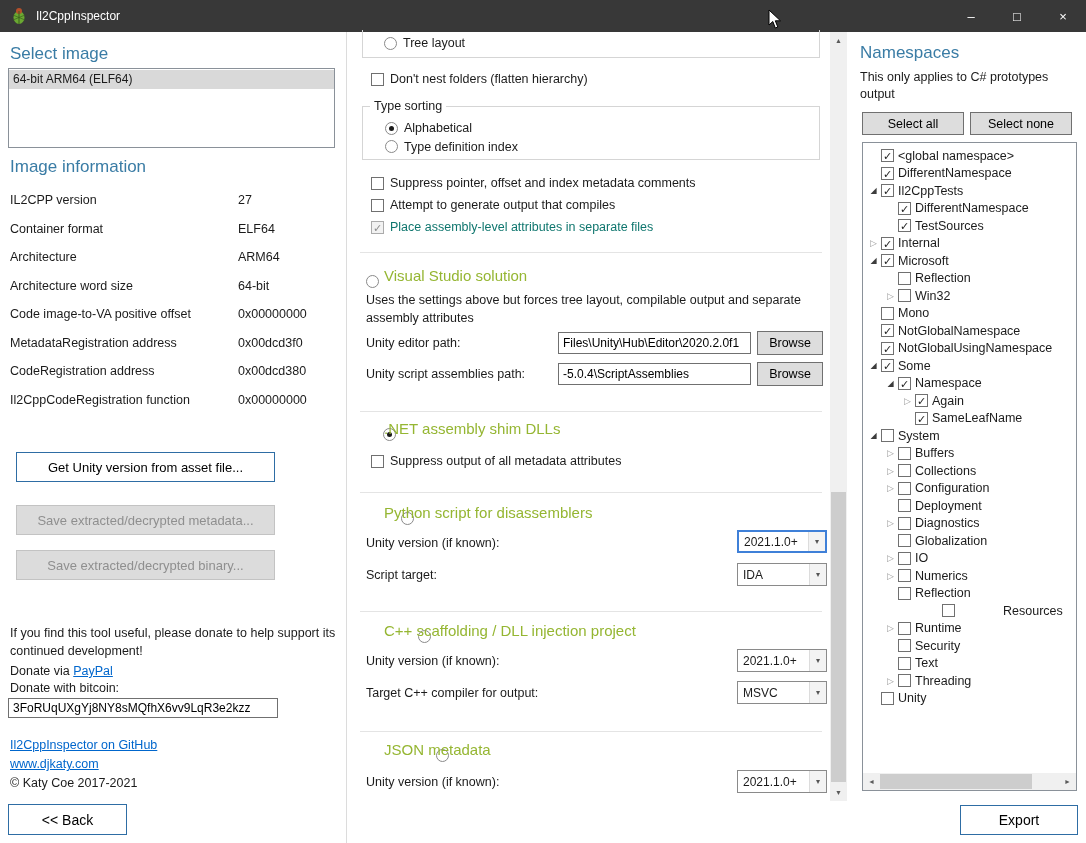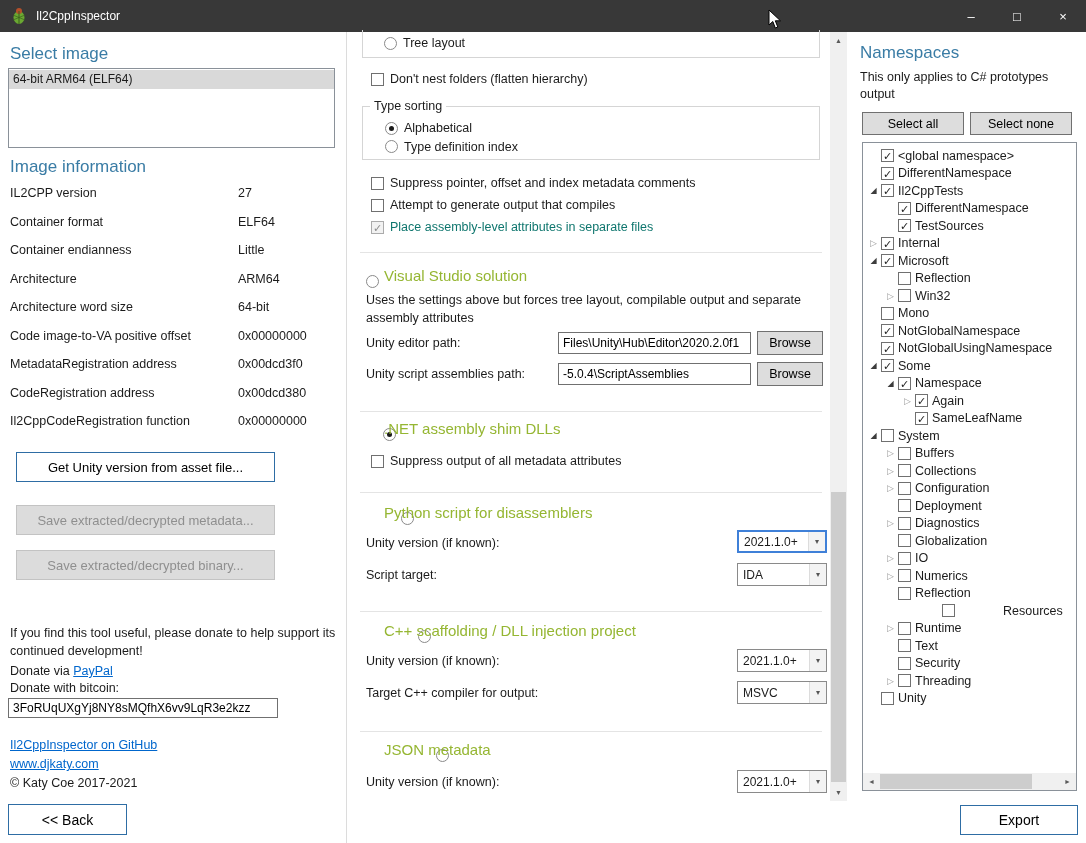--- a/index.html
+++ b/index.html
@@ -15,21 +15,21 @@
   
   .panel{position:absolute;top:32px;height:811px}
   .vsep{position:absolute;left:346px;top:32px;width:1px;height:811px;background:#dcdcdc}
   .h1{position:absolute;font-size:17px;color:#3a7ca5;white-space:nowrap}
   .lbl{position:absolute;font-size:12.5px;white-space:nowrap}
   .text{position:absolute;font-size:12.5px;line-height:18px}
   .link{color:#0066cc;text-decoration:underline;font-size:12.5px;cursor:pointer}
   
   .listbox{position:absolute;border:1px solid #8a9199;background:#fff;padding-top:1px;overflow:hidden}
   .lb-item{height:19px;font-size:12px;line-height:15px;padding:2px 4px;background:#d9d9d9}
-  .info-row{display:flex;height:28.5px;}
+  .info-row{display:flex;height:28.5px;align-items:center}
   .info-label{width:228px;font-size:12.5px}
   .info-value{font-size:12.5px}
   .btn-accent{position:absolute;background:#fff;border:1px solid #2e6da4;color:#000000;font-size:13px;display:flex;align-items:center;justify-content:center;font-family:inherit;cursor:pointer}
   .btn-disabled{position:absolute;background:#dcdcdc;border:1px solid #c3c3c3;color:#8f8f8f;font-size:13px;display:flex;align-items:center;justify-content:center;font-family:inherit}
   .btn-std{position:absolute;background:#ddd;border:1px solid #707070;color:#000;font-size:12.5px;display:flex;align-items:center;justify-content:center;font-family:inherit;cursor:pointer}
   .input{position:absolute;border:1px solid #707070;font-size:12px;font-family:inherit;padding:2px 4px;background:#fff;white-space:nowrap;overflow:hidden}
   .cb{width:13px;height:13px;border:1px solid #707070;background:#fff;display:inline-block;font-size:11px;line-height:12px;text-align:center;color:#222;flex:none}
   .cb.disabled{border-color:#ababab;background:#f2f2f2;color:#8b8b8b}
   .radio{width:13px;height:13px;border:1px solid #8a8a8a;border-radius:50%;background:#fff;display:inline-block;position:relative;flex:none}
   .radio.selected::after{content:"";position:absolute;left:3px;top:3px;width:5px;height:5px;border-radius:50%;background:#1b1b1b}
@@ -92,24 +92,20 @@
   <div class="abs" style="left:10px;top:154px;width:330px">
       <div class="info-row">
         <div class="info-label">IL2CPP version</div>
         <div class="info-value">27</div>
       </div>
       <div class="info-row">
         <div class="info-label">Container format</div>
         <div class="info-value">ELF64</div>
       </div>
       <div class="info-row">
-        <div class="info-label">Container endianness</div>
-        <div class="info-value">Little</div>
-      </div>
-      <div class="info-row">
         <div class="info-label">Architecture</div>
         <div class="info-value">ARM64</div>
       </div>
       <div class="info-row">
         <div class="info-label">Architecture word size</div>
         <div class="info-value">64-bit</div>
       </div>
       <div class="info-row">
         <div class="info-label">Code image-to-VA positive offset</div>
         <div class="info-value">0x00000000</div>
@@ -403,26 +399,26 @@
           <span class="tree-label">Resources</span>
         </div>
         <div class="tree-item" style="padding-left: 20px;">
           <span class="expander collapsed">▷</span>
           <span class="cb"></span>
           <span class="tree-label">Runtime</span>
         </div>
         <div class="tree-item" style="padding-left: 20px;">
           <span class="expander"></span>
           <span class="cb"></span>
+          <span class="tree-label">Security</span>
+        </div>
+        <div class="tree-item" style="padding-left: 20px;">
+          <span class="expander"></span>
+          <span class="cb"></span>
           <span class="tree-label">Text</span>
-        </div>
-        <div class="tree-item" style="padding-left: 20px;">
-          <span class="expander"></span>
-          <span class="cb"></span>
-          <span class="tree-label">Security</span>
         </div>
         <div class="tree-item" style="padding-left: 20px;">
           <span class="expander collapsed">▷</span>
           <span class="cb"></span>
           <span class="tree-label">Threading</span>
         </div>
         <div class="tree-item" style="padding-left: 3px;">
           <span class="expander"></span>
           <span class="cb"></span>
           <span class="tree-label">Unity</span>

